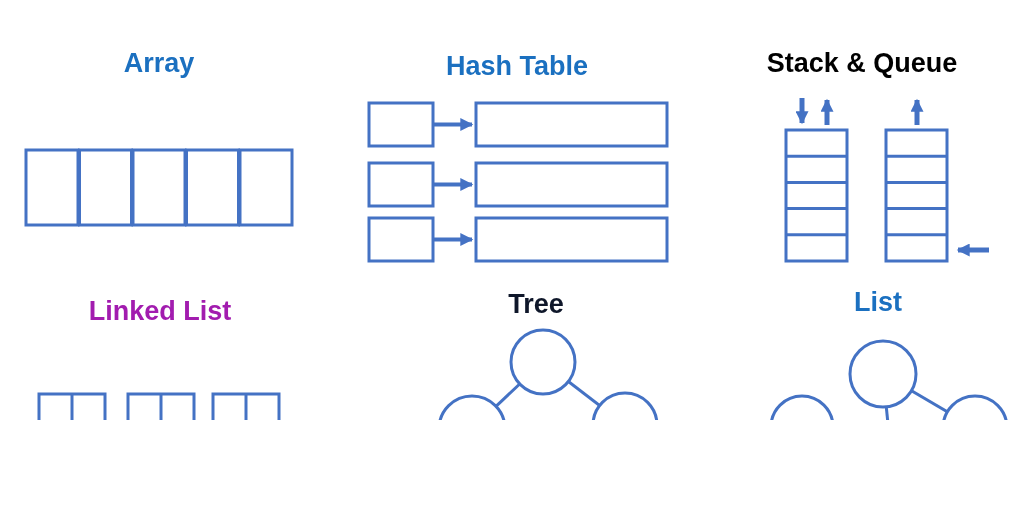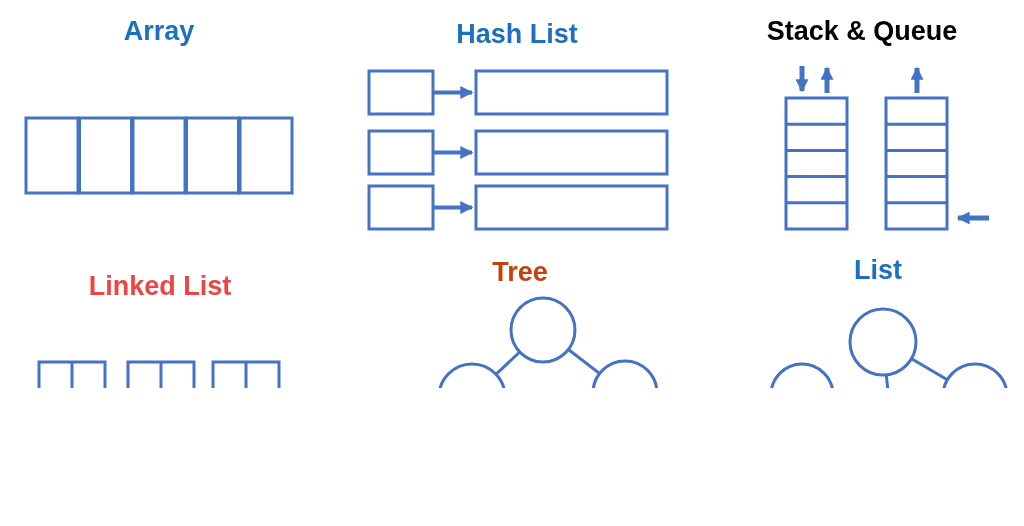--- a/index.html
+++ b/index.html
@@ -7,20 +7,21 @@
     padding: 0;
     background: #ffffff;
   }
   #canvas {
     position: relative;
     width: 1024px;
     height: 388px;
     background: #ffffff;
     overflow: hidden;
     font-family: "Liberation Sans", sans-serif;
+    margin-top: 32px;
   }
   #diagram {
     position: absolute;
     left: 0;
     top: 0;
   }
   .sec-title {
     position: absolute;
     transform: translateX(-50%);
     font-size: 27px;
@@ -90,19 +91,19 @@
       <line x1="975" y1="396" x2="896" y2="472" stroke="#4472c4" stroke-width="3"></line>
       <line x1="802" y1="395" x2="759" y2="471" stroke="#4472c4" stroke-width="3"></line>
       <circle cx="883" cy="342" r="33" fill="#ffffff" stroke="#4472c4" stroke-width="3"></circle>
       <circle cx="975" cy="396" r="32" fill="#ffffff" stroke="#4472c4" stroke-width="3"></circle>
       <circle cx="896" cy="472" r="33" fill="#ffffff" stroke="#4472c4" stroke-width="3"></circle>
       <circle cx="802" cy="395" r="31" fill="#ffffff" stroke="#4472c4" stroke-width="3"></circle>
       <circle cx="759" cy="471" r="32" fill="#ffffff" stroke="#4472c4" stroke-width="3"></circle>
     </svg>
   <div id="titles">
       <div class="sec-title" style="left: 159px; top: 17px; color: rgb(27, 112, 192);">Array</div>
-      <div class="sec-title" style="left: 517px; top: 20px; color: rgb(27, 112, 192);">Hash List</div>
+      <div class="sec-title" style="left: 517px; top: 20px; color: rgb(27, 112, 192);">Hash Table</div>
       <div class="sec-title" style="left: 862px; top: 17px; color: #000000;">Stack &amp; Queue</div>
-      <div class="sec-title" style="left: 160px; top: 272px; color: #ef4444;">Linked List</div>
-      <div class="sec-title" style="left: 520px; top: 258px; color: #c2410c;">Tree</div>
+      <div class="sec-title" style="left: 160px; top: 265px; color: #a21caf;">Linked List</div>
+      <div class="sec-title" style="left: 536px; top: 258px; color: #0f172a;">Tree</div>
       <div class="sec-title" style="left: 878px; top: 256px; color: rgb(27, 112, 192);">List</div>
     </div>
 </div>
 
 </body></html>

